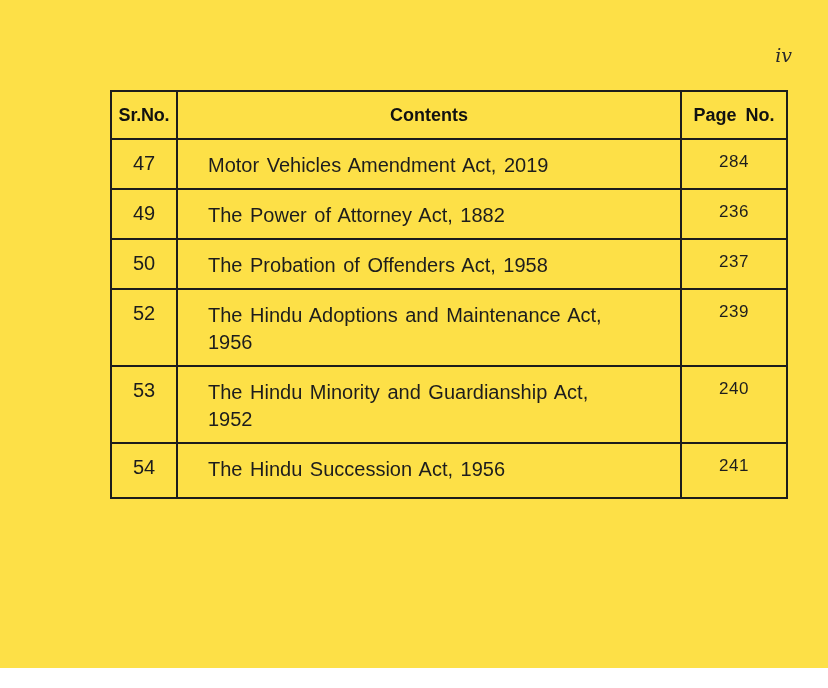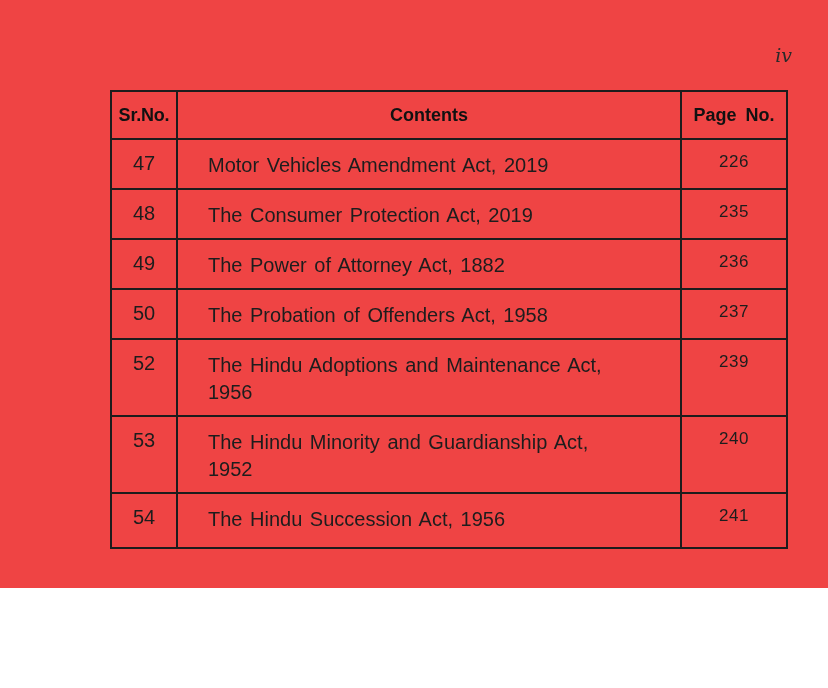--- a/index.html
+++ b/index.html
@@ -1,21 +1,21 @@
 <!DOCTYPE html>
 <html><head>
 <meta charset="utf-8">
 <style>
   * { margin: 0; padding: 0; box-sizing: border-box; }
   html, body { background: #ffffff; }
   .page {
     position: relative;
     width: 828px;
-    height: 588px;
-    background: #ef4444;
+    height: 668px;
+    background: #fde047;
     font-family: "Liberation Sans", sans-serif;
     color: #1d1d1d;
     overflow: hidden;
   }
   .folio {
     position: absolute;
     top: 44px;
     right: 36px;
     font-family: "DejaVu Serif", "Liberation Serif", serif;
     font-style: italic;
@@ -83,26 +83,21 @@
       <tr>
         <th class="col-sr">Sr.No.</th>
         <th class="col-contents">Contents</th>
         <th class="col-page">Page No.</th>
       </tr>
     </thead>
     <tbody>
       <tr class="row-single">
         <td class="cell-sr">47</td>
         <td class="cell-title">Motor Vehicles Amendment Act, 2019</td>
-        <td class="cell-page">226</td>
-      </tr>
-      <tr class="row-single">
-        <td class="cell-sr">48</td>
-        <td class="cell-title">The Consumer Protection Act, 2019</td>
-        <td class="cell-page">235</td>
+        <td class="cell-page">284</td>
       </tr>
       <tr class="row-single">
         <td class="cell-sr">49</td>
         <td class="cell-title">The Power of Attorney Act, 1882</td>
         <td class="cell-page">236</td>
       </tr>
       <tr class="row-single">
         <td class="cell-sr">50</td>
         <td class="cell-title">The Probation of Offenders Act, 1958</td>
         <td class="cell-page">237</td>

